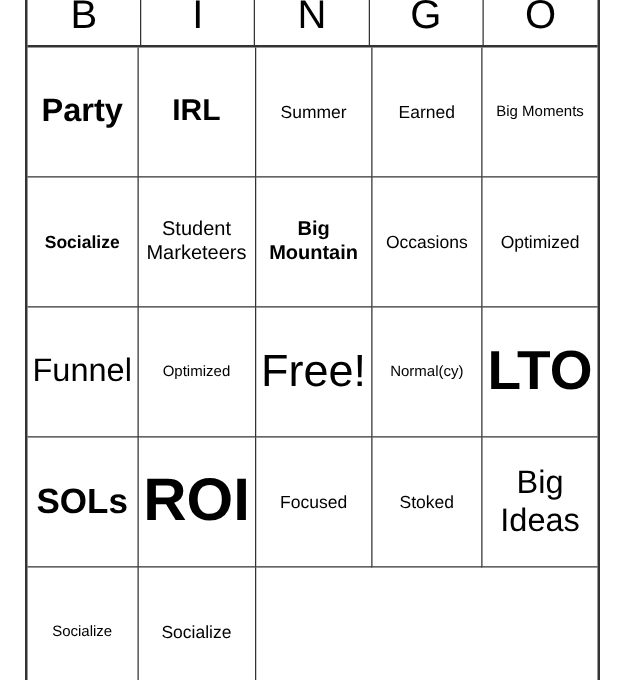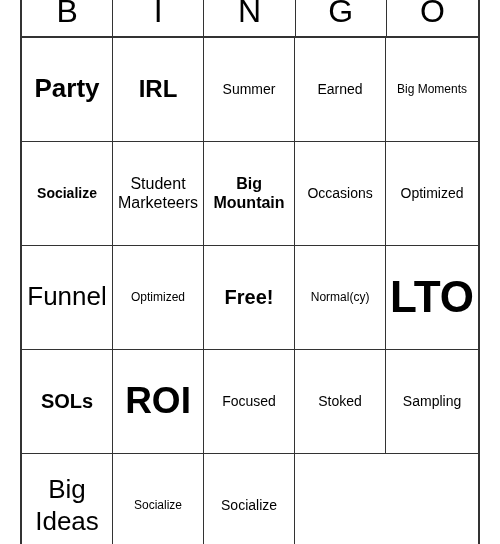--- a/index.html
+++ b/index.html
@@ -85,25 +85,24 @@
       <div class="bingo-cell" style="font-size: 14px; font-weight: normal;">Summer</div>
       <div class="bingo-cell" style="font-size: 14px; font-weight: normal;">Earned</div>
       <div class="bingo-cell" style="font-size: 12px; font-weight: normal;">Big Moments</div>
       <div class="bingo-cell" style="font-size: 14px; font-weight: bold;">Socialize</div>
       <div class="bingo-cell" style="font-size: 16px; font-weight: normal;">Student Marketeers</div>
       <div class="bingo-cell" style="font-size: 16px; font-weight: bold;">Big Mountain</div>
       <div class="bingo-cell" style="font-size: 14px; font-weight: normal;">Occasions</div>
       <div class="bingo-cell" style="font-size: 14px; font-weight: normal;">Optimized</div>
       <div class="bingo-cell" style="font-size: 26px; font-weight: normal;">Funnel</div>
       <div class="bingo-cell" style="font-size: 12px; font-weight: normal;">Optimized</div>
-      <div class="bingo-cell" style="font-size: 20px; font-weight: bold; text-align: right;">Free!</div>
+      <div class="bingo-cell" style="font-size: 36px; font-weight: normal; text-align: right;">Free!</div>
       <div class="bingo-cell" style="font-size: 12px; font-weight: normal;">Normal(cy)</div>
       <div class="bingo-cell" style="font-size: 44px; font-weight: bold;">LTO</div>
-      <div class="bingo-cell" style="font-size: 20px; font-weight: bold;">SOLs</div>
-      <div class="bingo-cell" style="font-size: 37px; font-weight: bold;">ROI</div>
+      <div class="bingo-cell" style="font-size: 28px; font-weight: bold;">SOLs</div>
+      <div class="bingo-cell" style="font-size: 48px; font-weight: bold;">ROI</div>
       <div class="bingo-cell" style="font-size: 14px; font-weight: normal;">Focused</div>
       <div class="bingo-cell" style="font-size: 14px; font-weight: normal;">Stoked</div>
-      <div class="bingo-cell" style="font-size: 14px; font-weight: normal;">Sampling</div>
       <div class="bingo-cell" style="font-size: 26px; font-weight: normal;">Big Ideas</div>
       <div class="bingo-cell" style="font-size: 12px; font-weight: normal;">Socialize</div>
       <div class="bingo-cell" style="font-size: 14px; font-weight: normal;">Socialize</div>
     </div>
 </div>
 
 </body></html>

